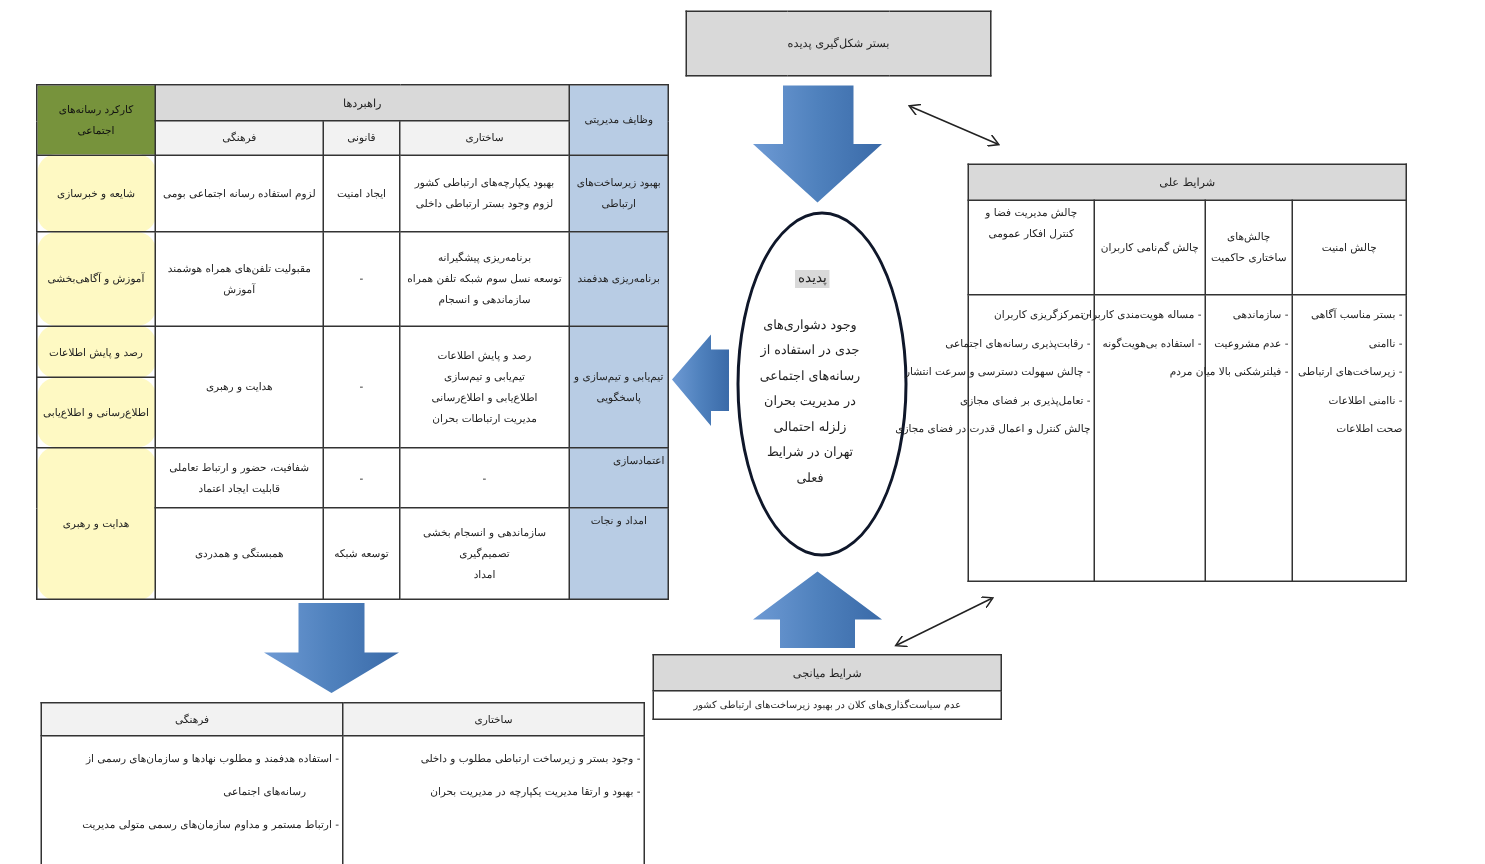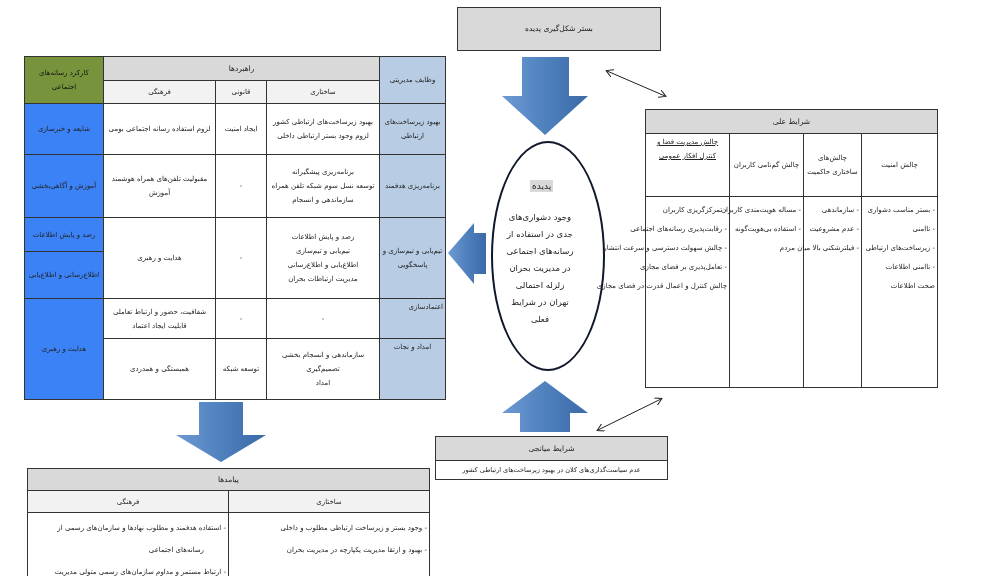--- a/index.html
+++ b/index.html
@@ -4,21 +4,21 @@
 <style>
   html,body{margin:0;padding:0;}
   body{width:990px;height:576px;position:relative;overflow:hidden;background:#ffffff;font-family:"DejaVu Sans",sans-serif;color:#222;}
   .box{position:absolute;box-sizing:border-box;}
   table{border-collapse:collapse;width:100%;height:100%;table-layout:fixed;}
   td,th{border:1px solid #333;font-weight:normal;font-size:7px;line-height:14px;text-align:center;vertical-align:middle;padding:1px 2px;direction:rtl;}
   .hdr{background:#d9d9d9;font-size:7.5px;}
   .sub{background:#f2f2f2;}
   .blue{background:#b8cce4;}
   .green-dark{background:#77933c;color:#111;}
-  .green{background:#3b82f6;}
+  .green{background:#fef9c3;border-radius:12px;}
   .line{display:block;white-space:nowrap;}
   .list{text-align:right;vertical-align:top;padding-top:4px;}
   .list .line{line-height:19px;}
   .ellipse{position:absolute;left:491px;top:141px;width:114px;height:230px;border:2px solid #0f172a;border-radius:50%;box-sizing:border-box;background:#fff;}
   .ellipse .title{position:absolute;left:37px;top:37px;background:#d9d9d9;font-size:9px;padding:1px 2px;direction:rtl;}
   .ellipse .body{position:absolute;left:6px;right:22px;top:66px;font-size:8.5px;line-height:17px;text-align:center;direction:rtl;}
   svg{position:absolute;overflow:visible;}
 </style>
 </head>
 <body>
@@ -51,21 +51,21 @@
     <tr style="height:22px;">
       <th class="sub">فرهنگی</th>
       <th class="sub">قانونی</th>
       <th class="sub">ساختاری</th>
     </tr>
     <tr style="height:51px;">
       <td class="green">شایعه و خبرسازی</td>
       <td>لزوم استفاده رسانه اجتماعی بومی</td>
       <td>ایجاد امنیت</td>
       <td>
-        <span class="line">بهبود زیرساخت‌های ارتباطی کشور</span>
+        <span class="line">بهبود یکپارچه‌های ارتباطی کشور</span>
         <span class="line">لزوم وجود بستر ارتباطی داخلی</span>
       </td>
       <td class="blue">بهبود زیرساخت‌های ارتباطی</td>
     </tr>
     <tr style="height:62px;">
       <td class="green">آموزش و آگاهی‌بخشی</td>
       <td>مقبولیت تلفن‌های همراه هوشمند آموزش</td>
       <td>-</td>
       <td>
         <span class="line">برنامه‌ریزی پیشگیرانه</span>
@@ -132,21 +132,21 @@
         <col style="width:84px">
         <col style="width:74px">
         <col style="width:58px">
         <col style="width:76px">
       </colgroup>
     <tbody>
         <tr style="height:24px;padding-left:46px;">
           <th class="hdr" colspan="4">شرایط علی</th>
         </tr>
     <tr style="height:63px;">
-      <th style="vertical-align:top;text-decoration:underline;">چالش مدیریت فضا و کنترل افکار عمومی</th>
+      <th style="vertical-align:top;">چالش مدیریت فضا و کنترل افکار عمومی</th>
       <th>چالش گم‌نامی کاربران</th>
       <th>چالش‌های ساختاری حاکمیت</th>
       <th>چالش امنیت</th>
     </tr>
     <tr>
       <td class="list">
         <span class="line">- تمرکزگریزی کاربران</span>
         <span class="line">- رقابت‌پذیری رسانه‌های اجتماعی</span>
         <span class="line">- چالش سهولت دسترسی و سرعت انتشار</span>
         <span class="line">- تعامل‌پذیری بر فضای مجازی</span>
@@ -155,21 +155,21 @@
       <td class="list">
         <span class="line">- مساله هویت‌مندی کاربران</span>
         <span class="line">- استفاده بی‌هویت‌گونه</span>
       </td>
       <td class="list">
         <span class="line">- سازماندهی</span>
         <span class="line">- عدم مشروعیت</span>
         <span class="line">- فیلترشکنی بالا میان مردم</span>
       </td>
       <td class="list">
-        <span class="line">- بستر مناسب دشواری</span>
+        <span class="line">- بستر مناسب آگاهی</span>
         <span class="line">- ناامنی</span>
         <span class="line">- زیرساخت‌های ارتباطی</span>
         <span class="line">- ناامنی اطلاعات</span>
         <span class="line">صحت اطلاعات</span>
       </td>
     </tr>
   </tbody>
     </table>
 </div>
 
@@ -186,23 +186,20 @@
     </table>
 </div>
 
 <div class="box" style="left:27px;top:468px;width:402px;height:115px;">
   <table>
     <colgroup>
         <col style="width:201px">
         <col style="width:201px">
       </colgroup>
     <tbody>
-        <tr style="height:22px;">
-          <th class="hdr" colspan="2">پیامدها</th>
-        </tr>
     <tr style="height:22px;">
       <th class="sub">فرهنگی</th>
       <th class="sub">ساختاری</th>
     </tr>
     <tr>
       <td class="list">
         <span class="line" style="line-height:22px;">- استفاده هدفمند و مطلوب نهادها و سازمان‌های رسمی از</span>
         <span class="line" style="line-height:22px;padding-right:22px;">رسانه‌های اجتماعی</span>
         <span class="line" style="line-height:22px;">- ارتباط مستمر و مداوم سازمان‌های رسمی متولی مدیریت</span>
       </td>

